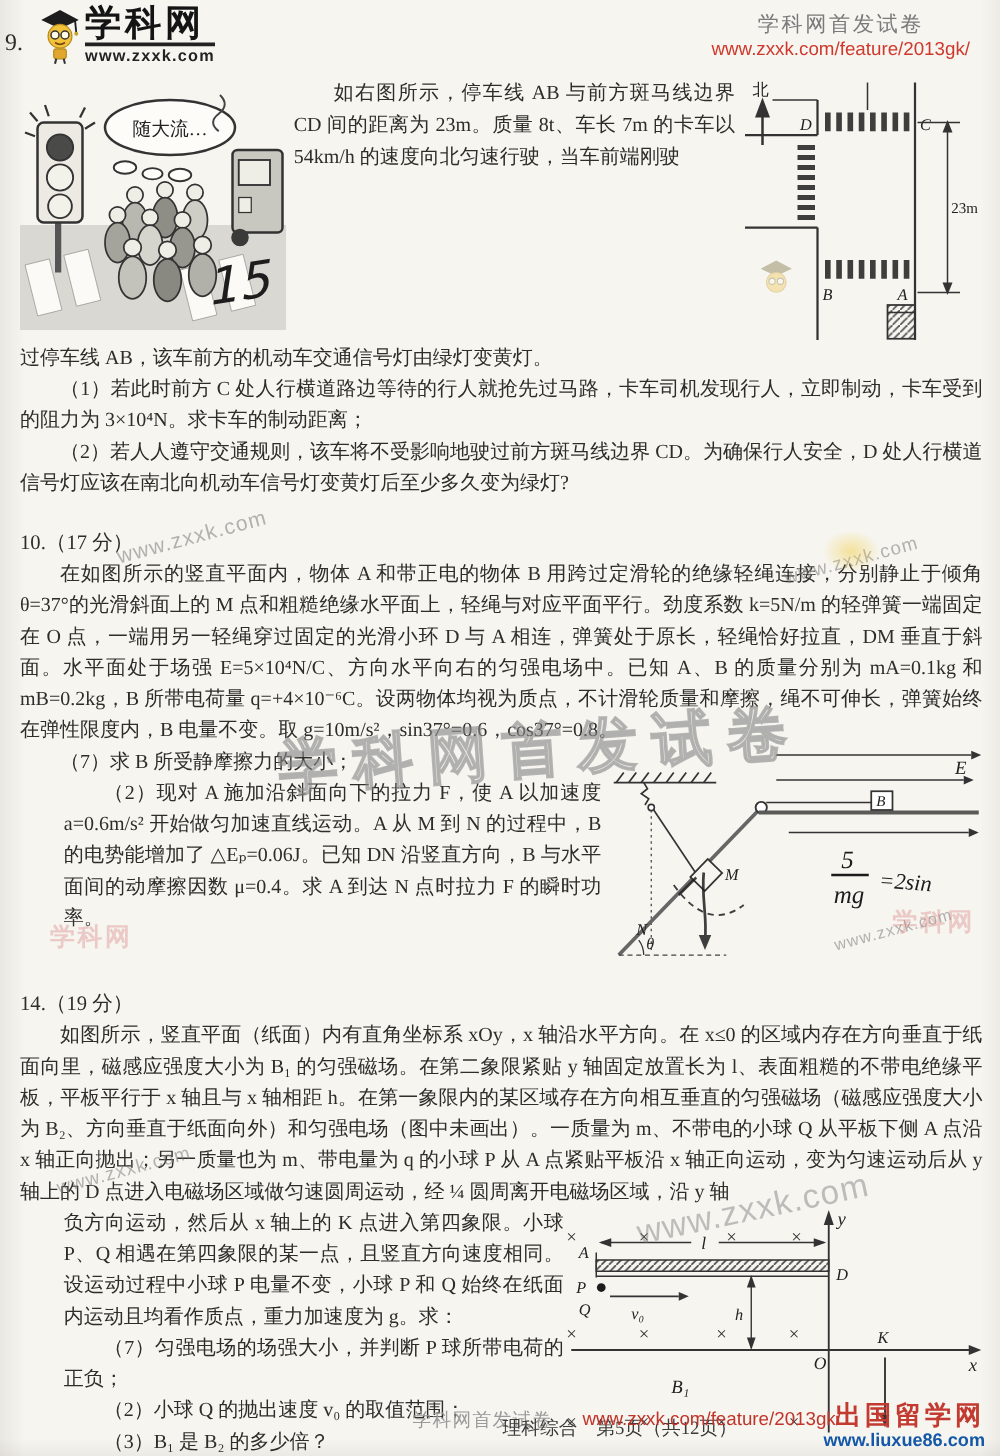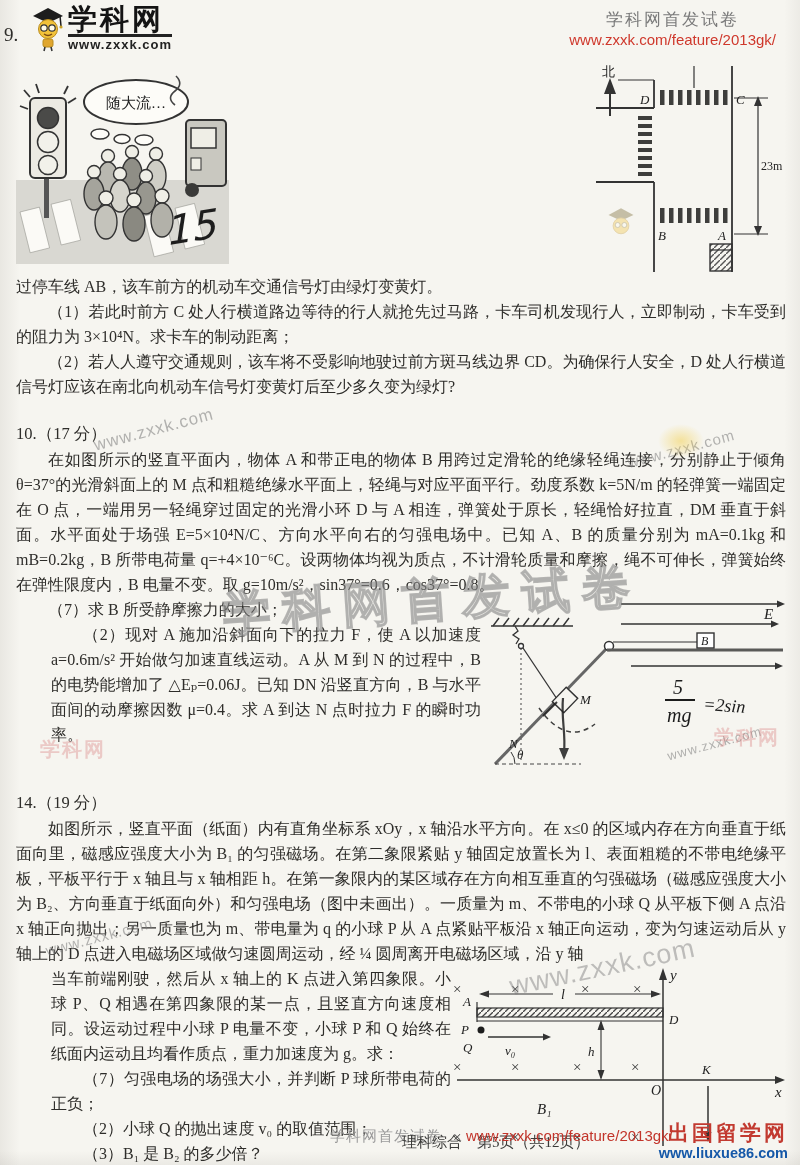--- a/index.html
+++ b/index.html
@@ -171,20 +171,21 @@
         <g>
           <rect x="170" y="58" width="40" height="66" rx="4" fill="#c9c8c0" stroke="#333" stroke-width="2"></rect>
           <rect x="175" y="66" width="25" height="20" fill="#efeee6" stroke="#333" stroke-width="1.5"></rect>
           <rect x="175" y="96" width="10" height="12" fill="#efeee6" stroke="#333" stroke-width="1"></rect>
           <circle cx="176" cy="128" r="7" fill="#3a3a38"></circle>
         </g>
         <path d="M160,14 q8,8 -1,15 q-9,7 0,14" stroke="#444" stroke-width="1.6" fill="none"></path>
       </svg>
 
       <div class="q9text">
+        <p class="indent">如右图所示，停车线 AB 与前方斑马线边界 CD 间的距离为 23m。质量 8t、车长 7m 的卡车以 54km/h 的速度向北匀速行驶，当车前端刚驶</p>
       </div>
 
       <svg width="192" height="212" viewBox="0 0 192 212">
         <defs>
           <pattern id="hatchT" patternUnits="userSpaceOnUse" width="6" height="6">
             <path d="M0,6 L6,0" stroke="#555" stroke-width="1.4"></path>
           </pattern>
         </defs>
         <g>
           <text x="8" y="14" font-size="13" fill="#222">北</text>
@@ -322,21 +323,21 @@
       </svg>
     </div>
   </div>
 
   <div class="content">
     <p class="qtitle">14.（19 分）</p>
     <p class="indent">如图所示，竖直平面（纸面）内有直角坐标系 xOy，x 轴沿水平方向。在 x≤0 的区域内存在方向垂直于纸面向里，磁感应强度大小为 B₁ 的匀强磁场。在第二象限紧贴 y 轴固定放置长为 l、表面粗糙的不带电绝缘平板，平板平行于 x 轴且与 x 轴相距 h。在第一象限内的某区域存在方向相互垂直的匀强磁场（磁感应强度大小为 B₂、方向垂直于纸面向外）和匀强电场（图中未画出）。一质量为 m、不带电的小球 Q 从平板下侧 A 点沿 x 轴正向抛出；另一质量也为 m、带电量为 q 的小球 P 从 A 点紧贴平板沿 x 轴正向运动，变为匀速运动后从 y 轴上的 D 点进入电磁场区域做匀速圆周运动，经 ¼ 圆周离开电磁场区域，沿 y 轴</p>
 
     <div class="row">
       <div class="col-text" style="max-width:448px;">
-        <p>当车前端刚驶，然后从 x 轴上的 K 点进入第四象限。小球 P、Q 相遇在第四象限的某一点，且竖直方向速度相同。设运动过程中小球 P 电量不变，小球 P 和 Q 始终在纸面内运动且均看作质点，重力加速度为 g。求：</p>
+        <p>负方向运动，然后从 x 轴上的 K 点进入第四象限。小球 P、Q 相遇在第四象限的某一点，且竖直方向速度相同。设运动过程中小球 P 电量不变，小球 P 和 Q 始终在纸面内运动且均看作质点，重力加速度为 g。求：</p>
         <p class="indent">（7）匀强电场的场强大小，并判断 P 球所带电荷的正负；</p>
         <p class="indent">（2）小球 Q 的抛出速度 v₀ 的取值范围；</p>
         <p class="indent">（3）B₁ 是 B₂ 的多少倍？</p>
       </div>
 
       <svg width="335" height="220" viewBox="0 0 335 220" style="margin-top:-8px;flex:0 0 auto;">
         <defs>
           <pattern id="hatchP" patternUnits="userSpaceOnUse" width="6" height="6">
             <path d="M0,6 L6,0" stroke="#444" stroke-width="1.3"></path>
           </pattern>

